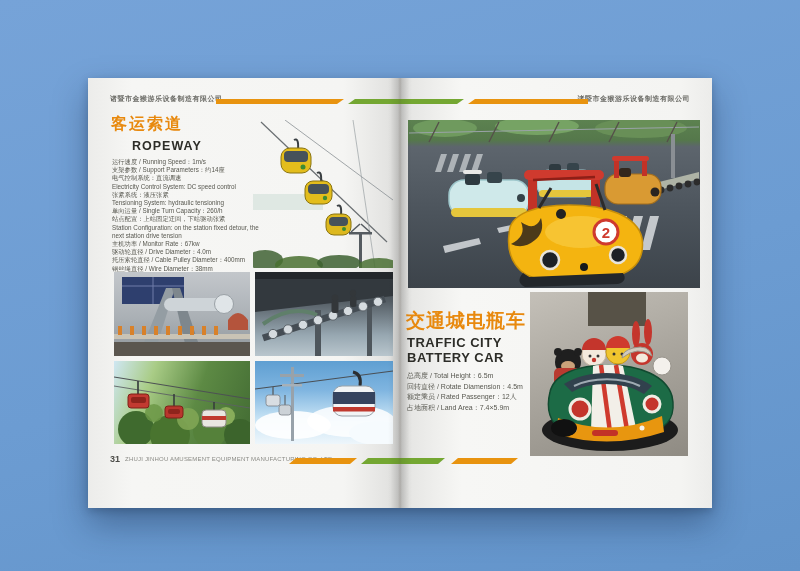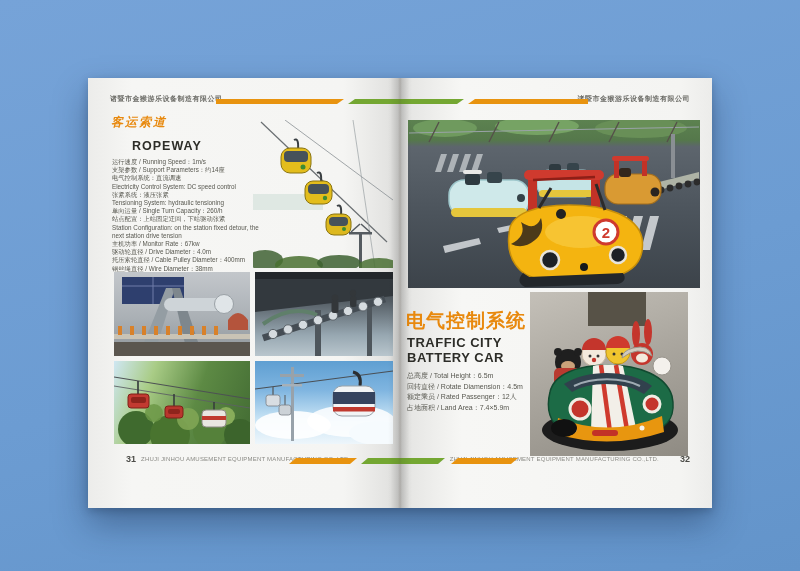--- a/index.html
+++ b/index.html
@@ -20,32 +20,32 @@
   .company{position:absolute;top:16px;font-size:7px;letter-spacing:.5px;color:#6d6d68;font-weight:bold;white-space:nowrap;}
   .company.left{left:22px;}
   .company.right{right:22px;text-align:right;}
   .bar{position:absolute;height:5px;z-index:4;}
   .bar.orange{background:#e8930f;}
   .bar.green{background:#74a732;}
   .cut-both{clip-path:polygon(7px 0,100% 0,calc(100% - 7px) 100%,0 100%);}
   .cut-right{clip-path:polygon(0 0,100% 0,calc(100% - 7px) 100%,0 100%);}
   .cut-left{clip-path:polygon(7px 0,100% 0,100% 100%,0 100%);}
   .title-cn{position:absolute;color:#e8890e;font-weight:bold;white-space:nowrap;}
-  .lp-title-cn{left:23px;top:36px;font-size:12px;letter-spacing:2px;font-style:italic;}
+  .lp-title-cn{left:23px;top:36px;font-size:16px;letter-spacing:2px;}
   .lp-title-en{position:absolute;left:24px;top:61px;font-size:12.5px;font-weight:bold;color:#2d2d28;letter-spacing:1px;margin-left:20px;}
   .lp-specs{position:absolute;left:24px;top:80px;width:160px;}
   .spec-line{font-size:6.3px;line-height:8.2px;color:#57574f;white-space:nowrap;}
   .rp-title-cn{left:6px;top:230px;font-size:19px;letter-spacing:1px;}
   .rp-title-en{position:absolute;left:7px;top:257px;font-size:13px;line-height:15px;font-weight:bold;color:#2d2d28;letter-spacing:.5px;}
   .rp-specs{position:absolute;left:7px;top:293px;width:130px;}
   .rp-specs .spec-line{font-size:7px;line-height:10.5px;}
   .footer{position:absolute;top:375px;height:12px;display:flex;align-items:center;gap:5px;z-index:4;}
   .footer.left{left:22px;}
   .footer.right{right:22px;}
-  .page-num{font-size:9px;font-weight:bold;color:#4c4c48;margin-left:16px;}
+  .page-num{font-size:9px;font-weight:bold;color:#4c4c48;}
   .footer-co{font-size:6px;color:#8b8b86;white-space:nowrap;letter-spacing:.2px;}
   .fbar{position:absolute;top:380px;height:6px;z-index:4;}
   .photo{position:absolute;overflow:hidden;}
   .photo svg{display:block;width:100%;height:100%;}
   .ph-main-lake{left:165px;top:42px;width:140px;height:148px;
     background:linear-gradient(180deg,#d9e9f1 0%,#e7eff1 38%,#c6d8c2 52%,#7fa369 68%,#527c43 85%,#three 100%,#41663a 100%);}
   .ph-station{left:26px;top:194px;width:136px;height:84px;
     background:linear-gradient(180deg,#c3c7cb 0%,#aab0b5 55%,#8e9499 100%);}
   .ph-sheave{left:167px;top:194px;width:138px;height:84px;
     background:linear-gradient(180deg,#363c41 0%,#555e65 35%,#97a7b1 75%,#b9c6cd 100%);}
@@ -316,21 +316,21 @@
           <circle cx="141" cy="140" r="9" fill="#1d2126" stroke="#e8e4da" stroke-width="2.5"></circle>
           <circle cx="209" cy="135" r="8" fill="#1d2126" stroke="#e8e4da" stroke-width="2.5"></circle>
           <circle cx="175" cy="147" r="4" fill="#15181b"></circle>
           <path d="M120 157 L214 153 q5 8 -5 11 l-93 3 q-10 -5 -2 -14 z" fill="#23272b"></path>
           <circle cx="197" cy="112" r="12" fill="#ffffff" stroke="#cf3a2e" stroke-width="3"></circle>
           <text x="197" y="118" font-size="15" font-weight="bold" fill="#cf3a2e" text-anchor="middle" font-family="Liberation Sans, sans-serif">2</text>
         </g>
       </svg>
     </div>
 
-    <div class="title-cn rp-title-cn">电气控制系统</div>
+    <div class="title-cn rp-title-cn">交通城电瓶车</div>
     <div class="rp-title-en">
       <div>TRAFFIC CITY</div>
       <div>BATTERY CAR</div>
     </div>
 
     <div class="rp-specs">
       <div class="spec-line">总高度 / Total Height：6.5m</div>
       <div class="spec-line">回转直径 / Rotate Diamension：4.5m</div>
       <div class="spec-line">额定乘员 / Rated Passenger：12人</div>
       <div class="spec-line">占地面积 / Land Area：7.4×5.9m</div>
@@ -371,24 +371,20 @@
         <circle cx="50" cy="117" r="10" fill="#c4352c" stroke="#f0ede4" stroke-width="3"></circle>
         <circle cx="122" cy="112" r="8" fill="#c4352c" stroke="#f0ede4" stroke-width="3"></circle>
         <path d="M28 126 Q 80 146 132 124 L134 140 Q 80 158 26 142 Z" fill="#e8960f"></path>
         <rect x="62" y="138" width="26" height="6" rx="3" fill="#c23227"></rect>
         <circle cx="44" cy="138" r="2.5" fill="#f6f3ea"></circle>
           <circle cx="112" cy="136" r="2.5" fill="#f6f3ea"></circle>
         <ellipse cx="34" cy="136" rx="13" ry="9" fill="#111111"></ellipse>
       </svg>
     </div>
 
-    <div class="footer right">
-      <span class="footer-co">ZHUJI JINHOU AMUSEMENT EQUIPMENT MANUFACTURING CO.,LTD.</span>
-      <span class="page-num">32</span>
-    </div>
   </div>
 
   <div class="bar orange cut-right" style="left:128px;top:21px;width:128px;"></div>
   <div class="bar green cut-both" style="left:260px;top:21px;width:116px;"></div>
   <div class="bar orange cut-left" style="left:380px;top:21px;width:120px;"></div>
 
   <div class="fbar bar orange cut-both" style="left:201px;width:68px;"></div>
   <div class="fbar bar green cut-both" style="left:273px;width:84px;"></div>
   <div class="fbar bar orange cut-both" style="left:363px;width:67px;"></div>
 

